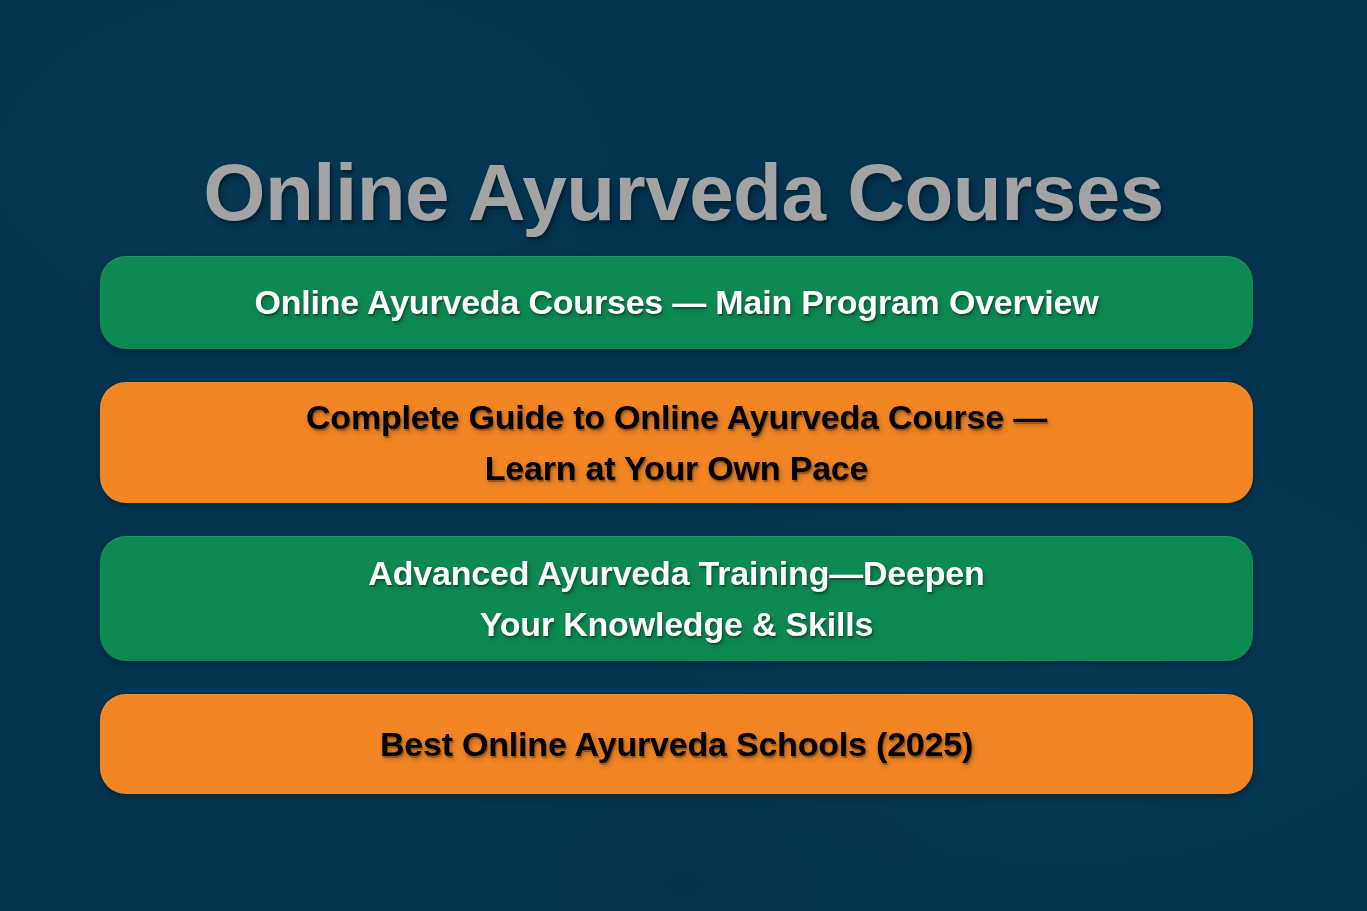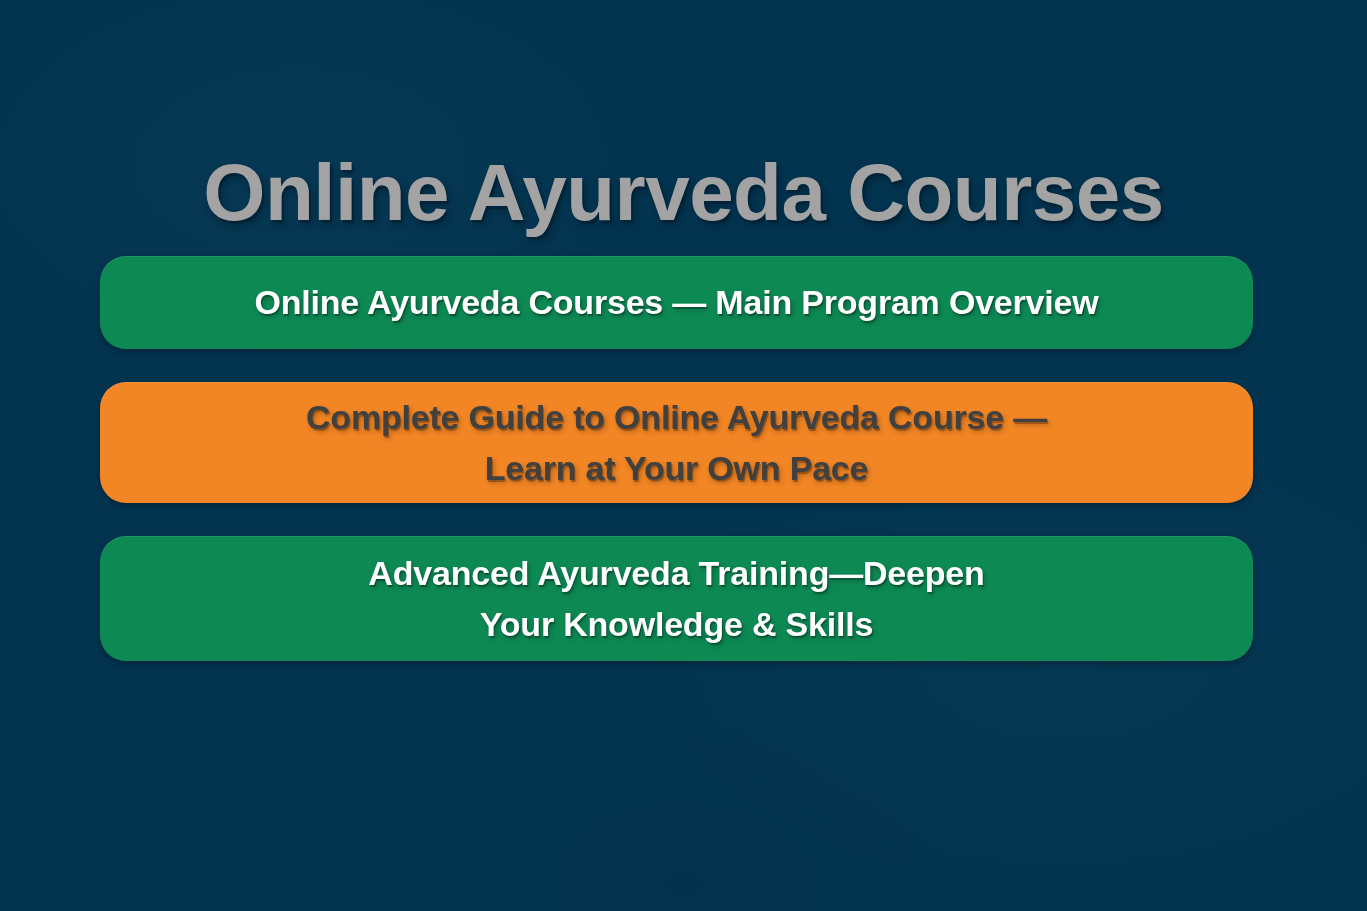--- a/index.html
+++ b/index.html
@@ -90,21 +90,21 @@
     font-weight: 700;
     font-size: 34px;
     line-height: 51px;
     letter-spacing: -0.2px;
     text-shadow:
       1px 2px 0 rgba(0, 0, 0, 0.26),
       2px 3px 5px rgba(0, 0, 0, 0.26);
     white-space: pre-line;
   }
   .bar.orange .bar-label {
-    color: #404040;
+    color: #000000;
     text-align: center;
   }
 </style>
 </head>
 <body>
 
 <div id="poster">
 
   <h1 id="page-title">Online Ayurveda Courses</h1>
 
@@ -117,15 +117,18 @@
     <div class="bar orange h-2">
       <span class="bar-label">Complete Guide to Online Ayurveda Course —
 Learn at Your Own Pace</span>
     </div>
 
     <div class="bar green h-3">
       <span class="bar-label">Advanced Ayurveda Training—Deepen
 Your Knowledge &amp; Skills</span>
     </div>
 
+    <div class="bar orange h-4">
+      <span class="bar-label">Best Online Ayurveda Schools (2025)</span>
+    </div>
 
   </div>
 </div>
 
 </body></html>

